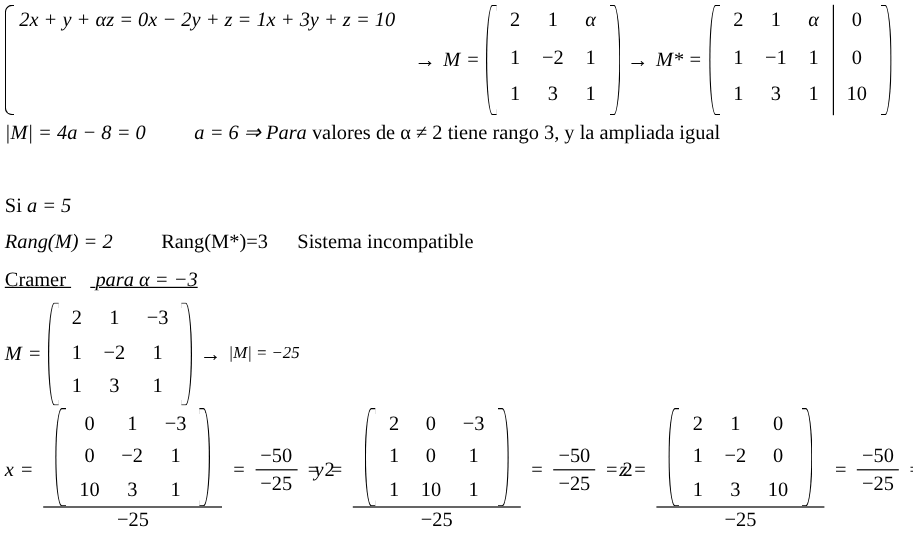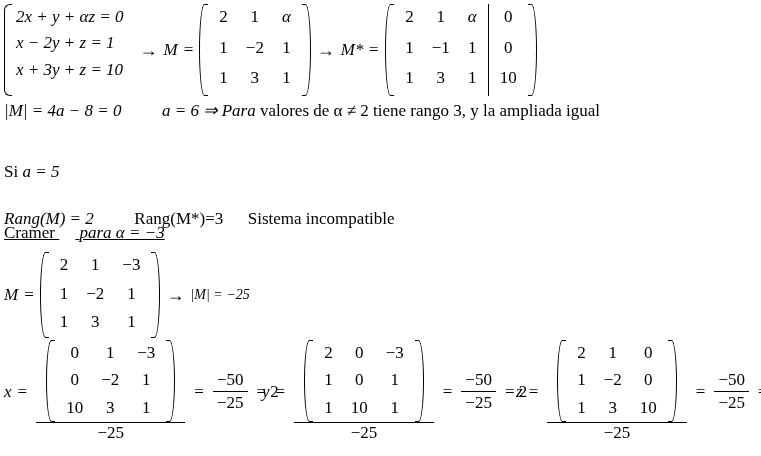--- a/index.html
+++ b/index.html
@@ -82,21 +82,22 @@
     text-align: center;
     font-size: 17px;
     font-style: italic;
     line-height: 1.25;
     white-space: nowrap;
   }
   .mcell.num { font-style: normal; }
 
   .syslines {
     display: flex;
-    flex-direction: column;
+    flex-direction: row;
+    justify-content: center;
     padding-left: 4px;
   }
   .sysline {
     font-size: 17px;
     line-height: 1.55;
     white-space: nowrap;
   }
 
   
   .frac {
@@ -228,21 +229,21 @@
     <span class="it">Para</span>
     <span class="rm"> valores de α ≠ 2 tiene rango 3, y la ampliada igual</span>
   </div>
 
 
   <div class="mathline" style="left:4px; top:162px;">
     <span class="rm">Si </span>
     <span class="it">a = 5</span>
   </div>
 
-  <div class="mathline" style="left:4px; top:192px;margin-top:17px;">
+  <div class="mathline" style="left:4px; top:192px;">
     <span class="it">Rang(M) = 2</span>
     <span class="sp-lg"></span><span class="sp-lg"></span>
     <span class="rm">Rang(M*)=3</span>
     <span class="sp-lg"></span>
     <span class="rm">Sistema incompatible</span>
   </div>
 
   <div class="mathline" style="left:4px; top:223px;text-decoration:underline;">
     <span class="rm">Cramer</span>
     <span class="sp-lg"></span>

